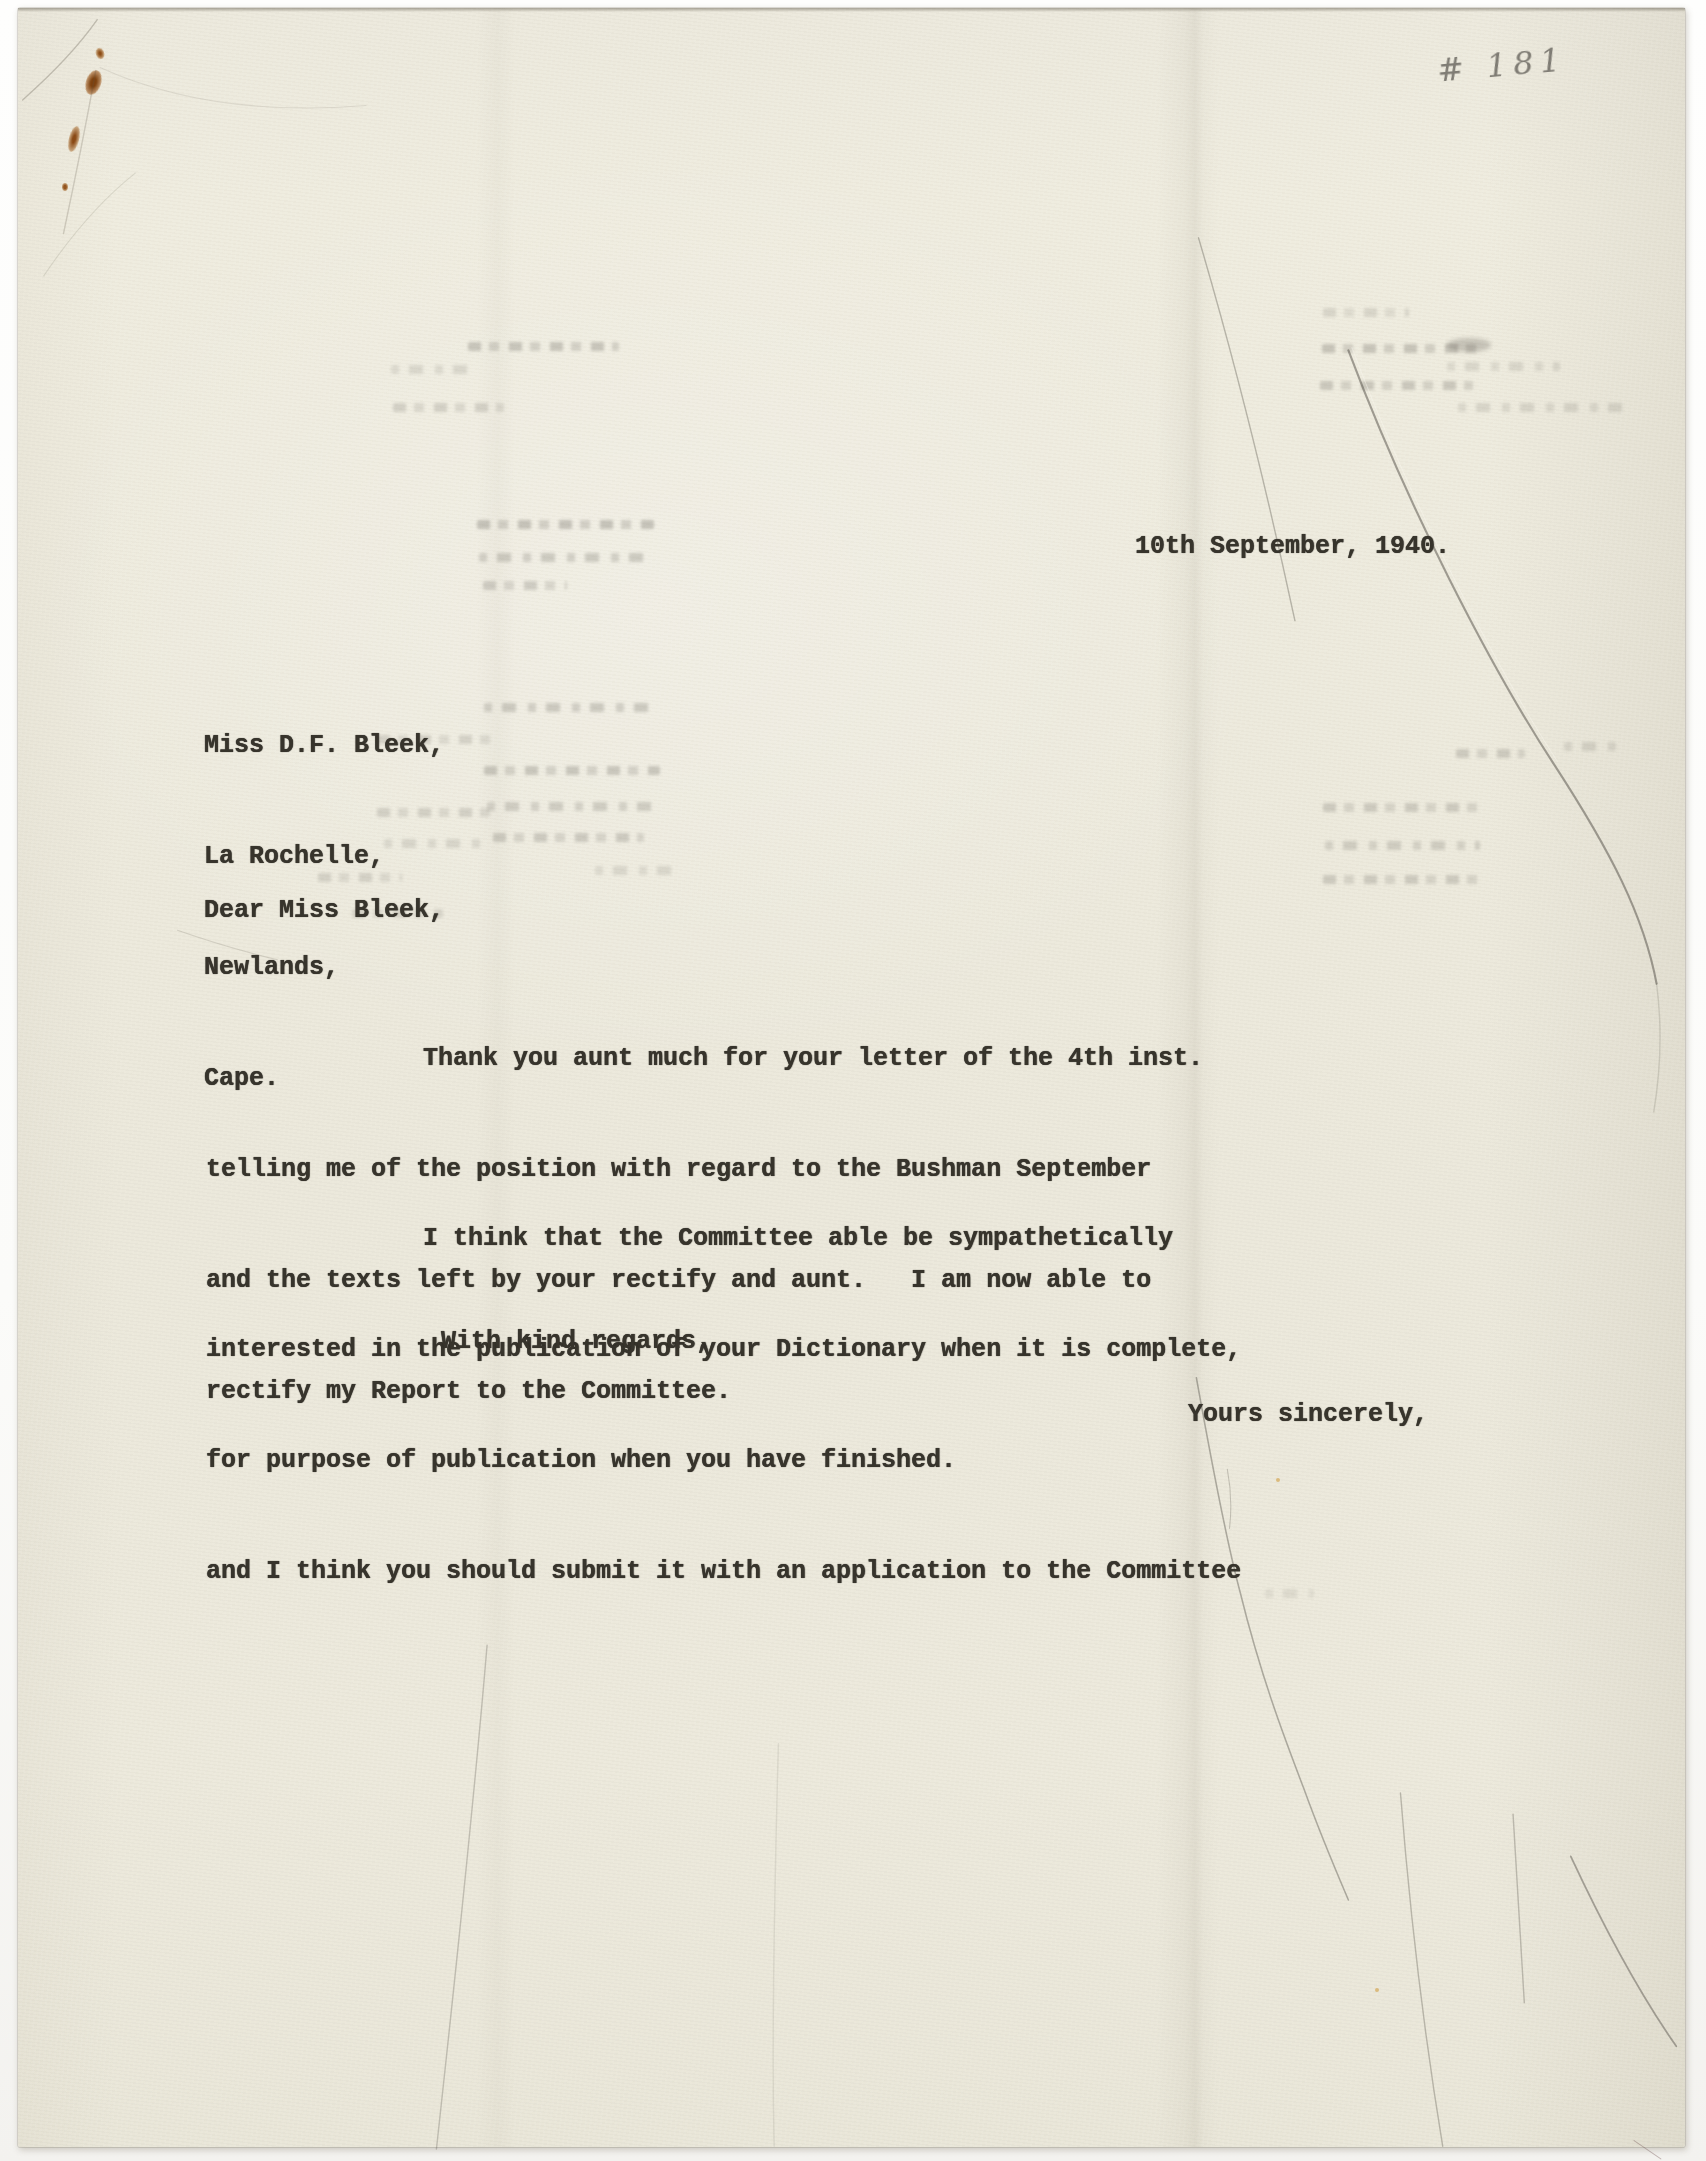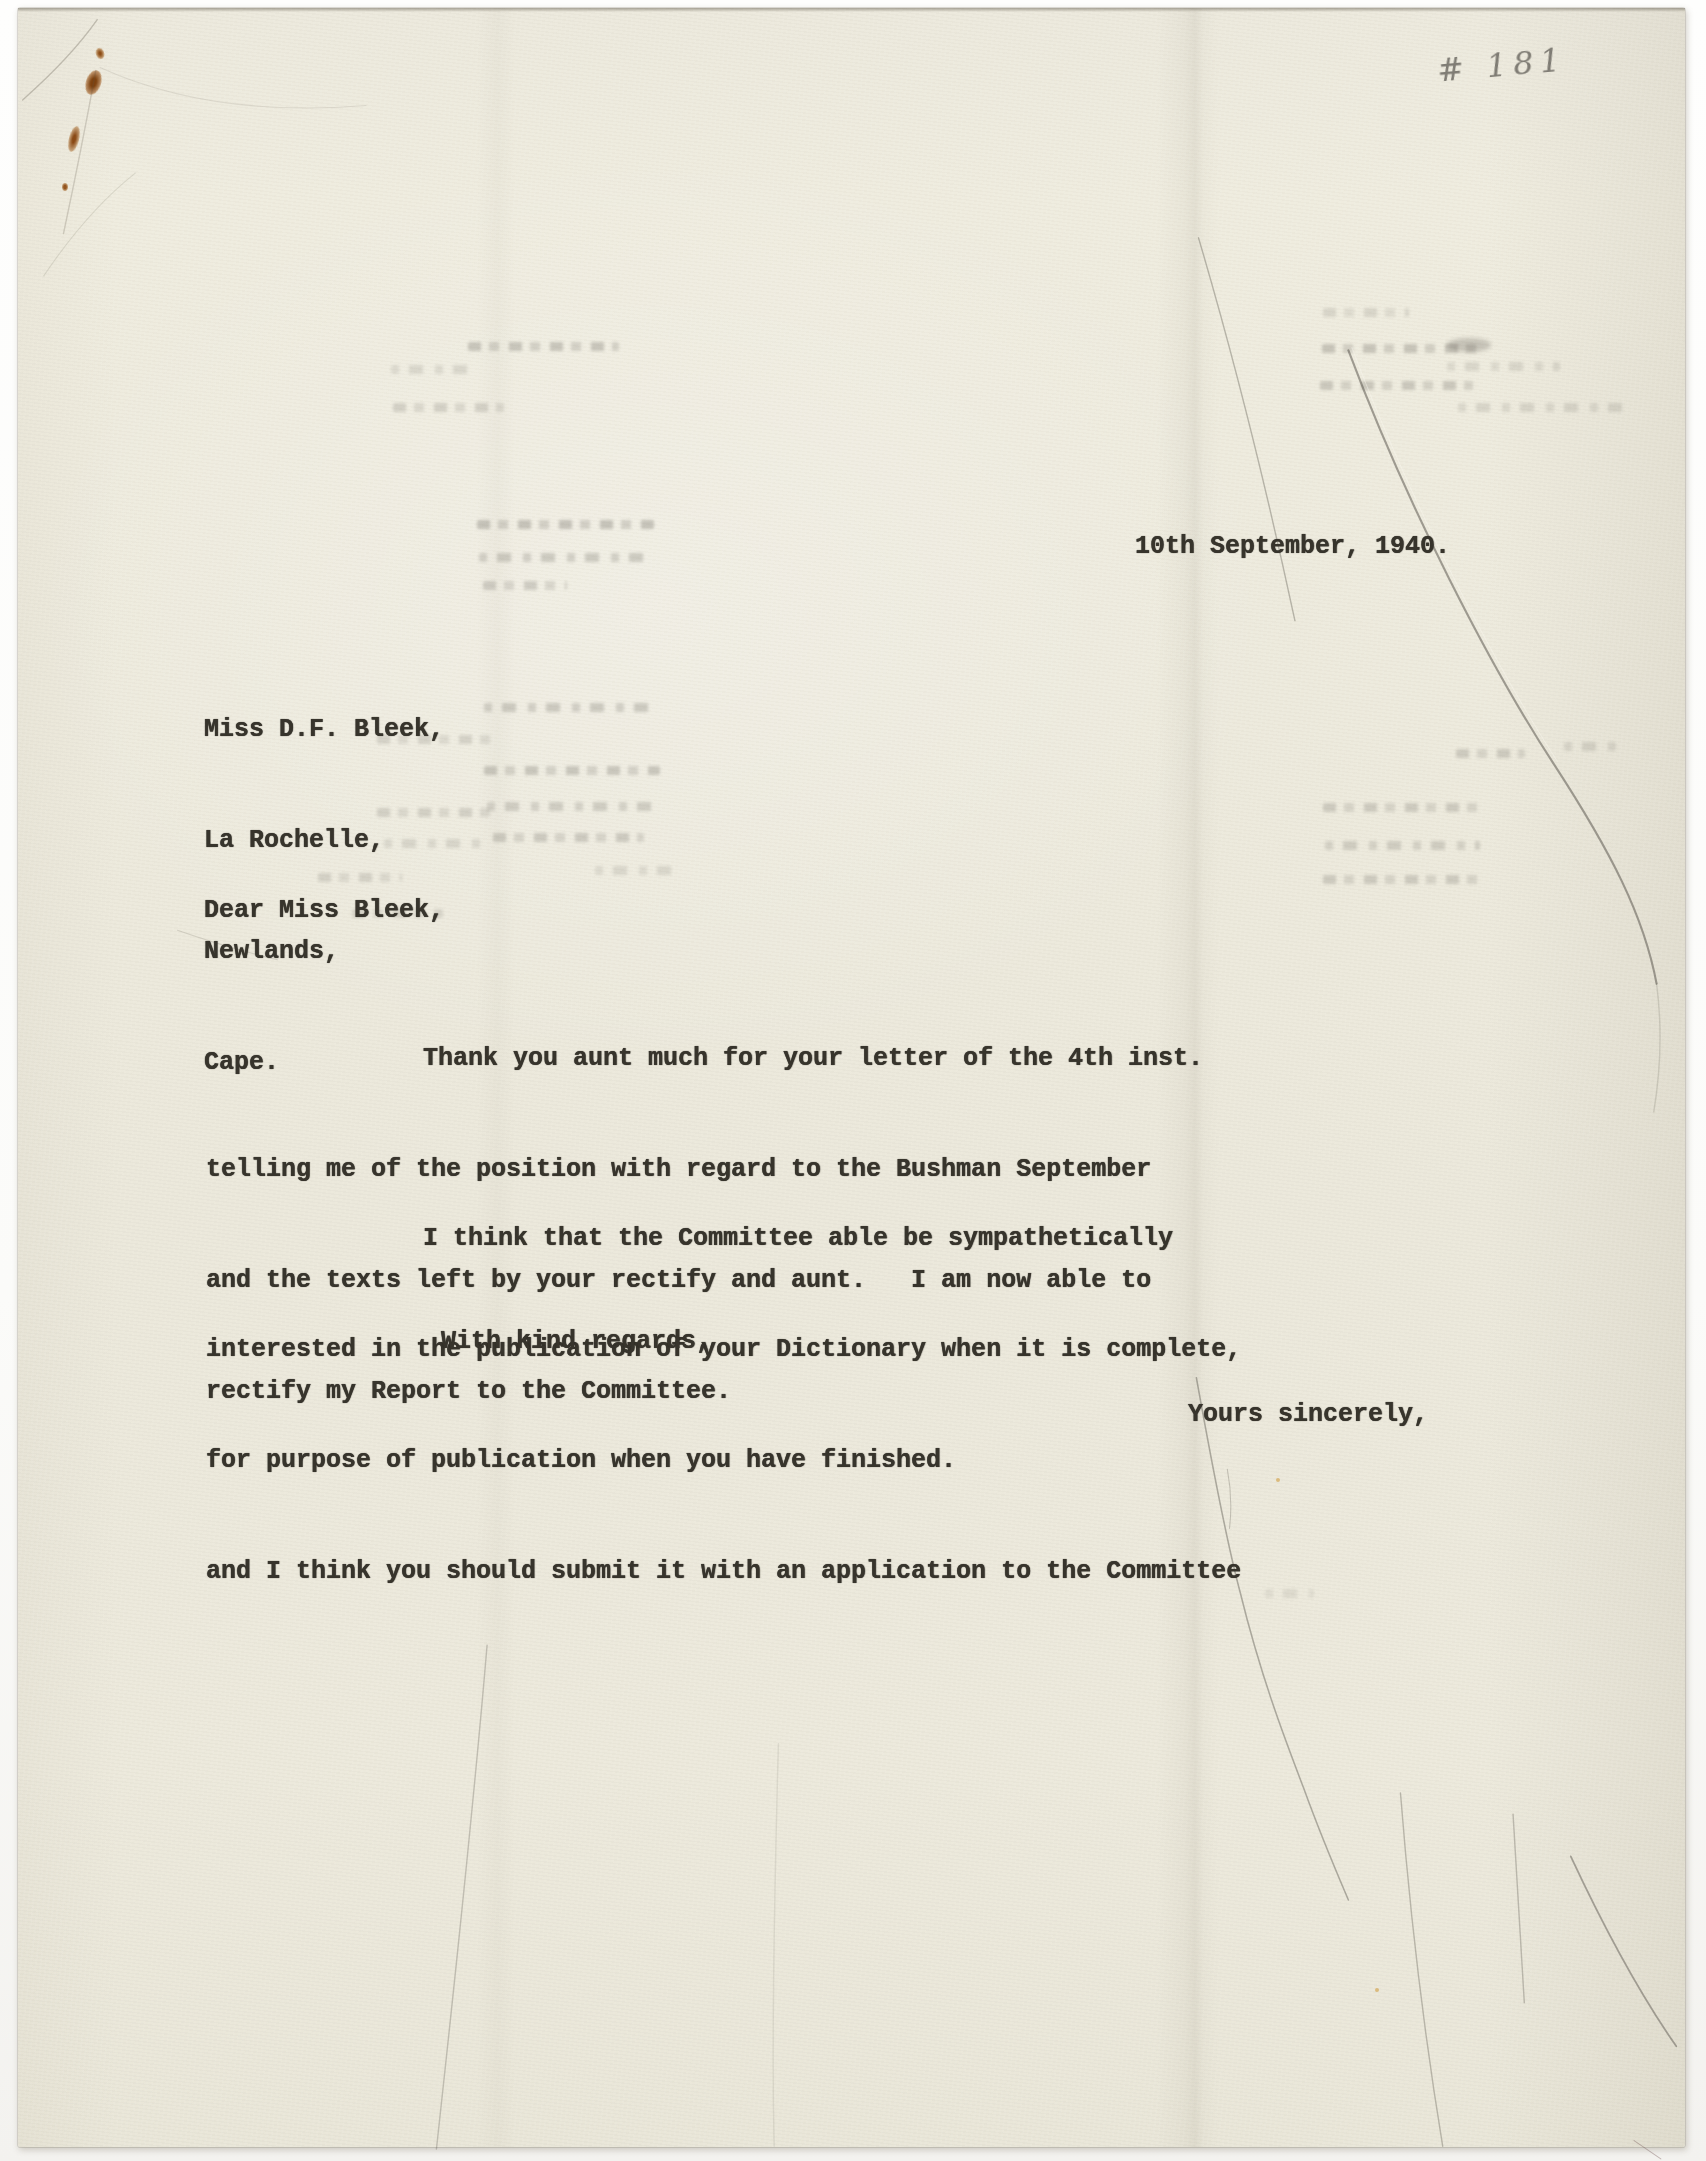--- a/index.html
+++ b/index.html
@@ -119,21 +119,21 @@
       <path d="M2322,3042 L2360,3068" stroke="rgba(100,70,70,.35)" stroke-width="1.5"></path>
       <path d="M692,2338 C670,2600 642,2852 620,3054" stroke="rgba(70,66,58,.26)" stroke-width="2"></path>
       <path d="M1106,2478 C1100,2700 1096,2900 1100,3050" stroke="rgba(70,66,58,.10)" stroke-width="2"></path>
     </g>
   </svg>
 
   <div class="pencil"># 181</div>
 
   <div class="type" style="left:1135px;top:528px;">10th September, 1940.</div>
 
-  <div class="type" style="left:204px;top:637px;">
+  <div class="type" style="left:204px;top:653px;">
     <div>Miss D.F. Bleek,</div>
     <div>La Rochelle,</div>
     <div>Newlands,</div>
     <div>Cape.</div>
   </div>
 
   <div class="type" style="left:204px;top:892px;">Dear Miss Bleek,</div>
 
   <div class="type para" style="left:206px;top:966px;">
     <div class="ind">Thank you aunt much for your letter of the 4th inst.</div>

